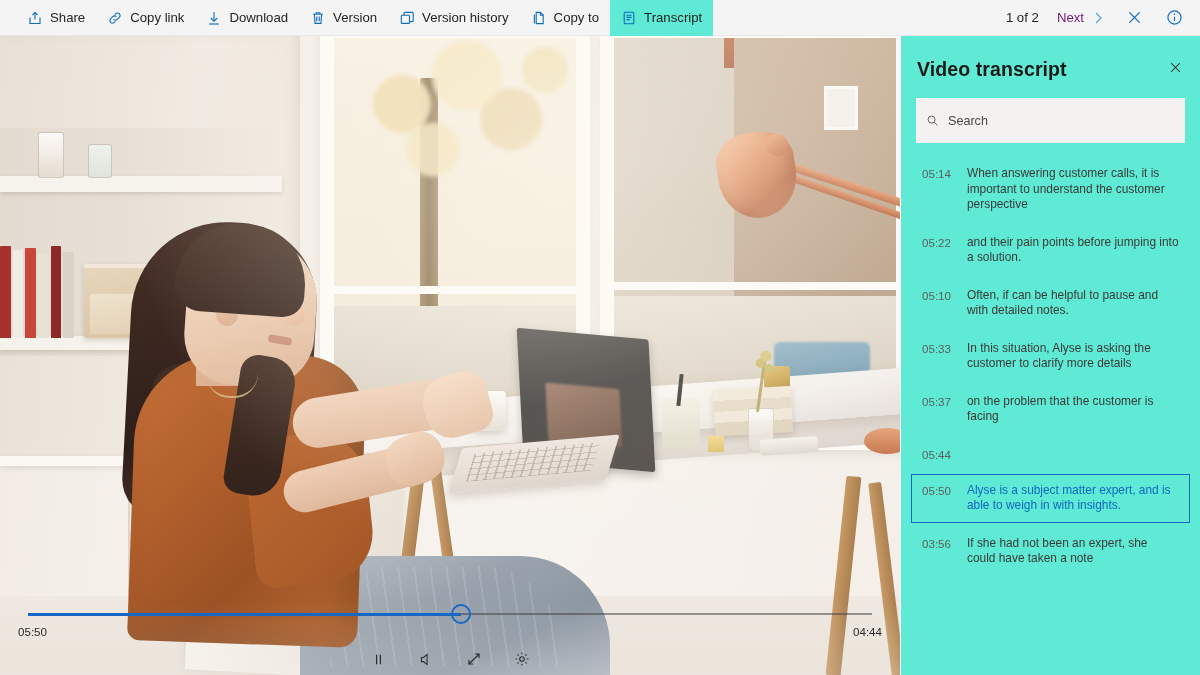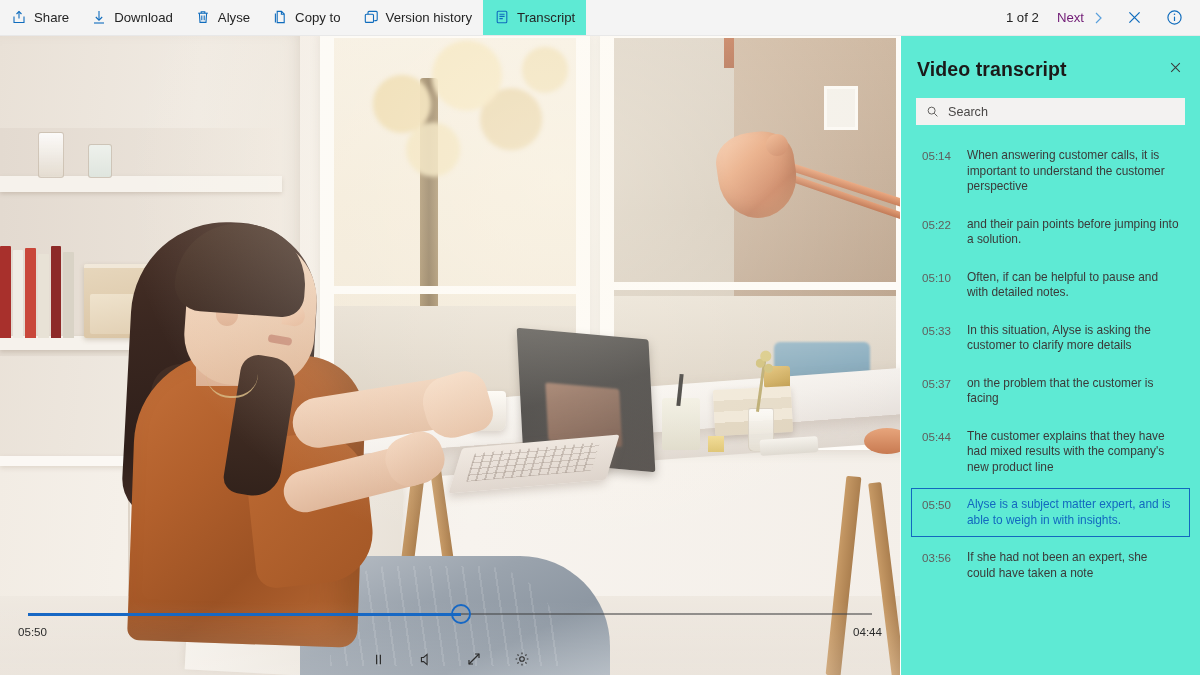--- a/index.html
+++ b/index.html
@@ -12,21 +12,21 @@
   #app { position: relative; width: 1200px; height: 675px; display: flex; flex-direction: column; }
 
   
   .cmdbar {
     height: 36px; min-height: 36px;
     background: #f4f4f4;
     border-bottom: 1px solid #e8e8e8;
     display: flex; align-items: stretch;
     position: relative; z-index: 20;
   }
-  .cmd-left { display: flex; align-items: flex-end; }
+  .cmd-left { display: flex; align-items: center; padding-left: 16px; }
   .cmd-right { margin-left: auto; display: flex; align-items: center; padding-right: 6px; }
   .cmd-btn {
     display: flex; align-items: center; gap: 7px;
     padding: 0 11px; font-size: 13.2px; color: #242424;
     cursor: default; white-space: nowrap; background: transparent;
     border: none; height: 36px;
   }
   .cmd-btn.active { background: #5eead4; }
   .cmd-icon { width: 16px; height: 16px; display: block; flex: none; color: #0f6cbd; }
   .cmd-icon svg { display: block; width: 16px; height: 16px; }
@@ -457,21 +457,21 @@
     border-left: 1px solid #ffffff; min-height: 0;
   }
   .panel-head {
     display: flex; align-items: flex-start; justify-content: space-between;
     padding: 22px 14px 0 16px;
   }
   .panel-title { font-size: 19.5px; color: #1b1a19; font-weight: 600; letter-spacing: .1px; }
   .panel-close { color: #3b3a39; width: 22px; height: 22px; display:flex; align-items:center; justify-content:center; }
   .search-wrap { padding: 17px 15px 0 15px; }
   .search-box {
-    height: 27px; background: #f3f2f1; display: flex; align-items: center; gap: 9px;
+    height: 45px; background: #f3f2f1; display: flex; align-items: center; gap: 9px;
     padding: 4px 10px;
   }
   .search-box .sicon { color: #605e5c; display: flex; }
   .search-ph { font-size: 12.6px; color: #4a4847; }
 
   .tlist { flex: 1; overflow: hidden; padding: 14px 10px 0 10px; }
   .tline {
     display: flex; gap: 13px; padding: 8px 10px; margin-bottom: 4px;
     border: 1px solid transparent;
   }
@@ -492,20 +492,29 @@
         <span class="cmd-icon">
           <svg viewBox="0 0 16 16" fill="none" stroke="currentColor" stroke-width="1.1">
             <path d="M3 7.5v6h10v-6"></path>
               <path d="M8 2.5v7"></path>
               <path d="M5.5 5 8 2.5 10.5 5"></path>
           </svg>
         </span>
         <span>Share</span>
       </div>
 
+      <div class="cmd-btn">
+        <span class="cmd-icon">
+          <svg viewBox="0 0 16 16" fill="none" stroke="currentColor" stroke-width="1.1">
+            <path d="M6.6 9.4a2.6 2.6 0 0 0 3.7 0l2-2a2.6 2.6 0 1 0-3.7-3.7l-.9.9"></path>
+            <path d="M9.4 6.6a2.6 2.6 0 0 0-3.7 0l-2 2a2.6 2.6 0 1 0 3.7 3.7l.9-.9"></path>
+          </svg>
+        </span>
+        <span>Copy link</span>
+      </div>
 
       <div class="cmd-btn">
         <span class="cmd-icon">
           <svg viewBox="0 0 16 16" fill="none" stroke="currentColor" stroke-width="1.1">
             <path d="M8 2v9"></path>
               <path d="M4.8 8 8 11.2 11.2 8"></path>
               <path d="M3 14h10"></path>
           </svg>
         </span>
         <span>Download</span>
@@ -513,42 +522,42 @@
 
       <div class="cmd-btn">
         <span class="cmd-icon">
           <svg viewBox="0 0 16 16" fill="none" stroke="currentColor" stroke-width="1.1">
             <path d="M3.2 4.2h9.6"></path>
               <path d="M6.2 4.2V2.8h3.6v1.4"></path>
             <path d="M4.4 4.2 5 13.4h6l.6-9.2"></path>
               <path d="M6.8 6.6v4.6M9.2 6.6v4.6"></path>
           </svg>
         </span>
-        <span>Alyse</span>
+        <span>Version</span>
+      </div>
+
+      <div class="cmd-btn">
+        <span class="cmd-icon">
+          <svg viewBox="0 0 16 16" fill="none" stroke="currentColor" stroke-width="1.1">
+            <rect x="2.3" y="5.2" width="8.2" height="8.2" rx="1"></rect>
+            <path d="M5 5.2V3.4a1 1 0 0 1 1-1h7.2a1 1 0 0 1 1 1v7.2a1 1 0 0 1-1 1h-1.9"></path>
+          </svg>
+        </span>
+        <span>Version history</span>
       </div>
 
       <div class="cmd-btn">
         <span class="cmd-icon">
           <svg viewBox="0 0 16 16" fill="none" stroke="currentColor" stroke-width="1.1">
             <path d="M5.2 2.4h4.3l2.7 2.7v8.5H5.2z"></path>
               <path d="M9.4 2.4v2.8h2.7"></path>
             <path d="M3.4 4.6V13.6"></path>
           </svg>
         </span>
         <span>Copy to</span>
-      </div>
-
-      <div class="cmd-btn">
-        <span class="cmd-icon">
-          <svg viewBox="0 0 16 16" fill="none" stroke="currentColor" stroke-width="1.1">
-            <rect x="2.3" y="5.2" width="8.2" height="8.2" rx="1"></rect>
-            <path d="M5 5.2V3.4a1 1 0 0 1 1-1h7.2a1 1 0 0 1 1 1v7.2a1 1 0 0 1-1 1h-1.9"></path>
-          </svg>
-        </span>
-        <span>Version history</span>
       </div>
 
       <div class="cmd-btn active">
         <span class="cmd-icon">
           <svg viewBox="0 0 16 16" fill="none" stroke="currentColor" stroke-width="1.1">
             <rect x="3.2" y="2.2" width="9.6" height="11.6" rx="1"></rect>
             <path d="M5.4 5.2h5.2M5.4 7.4h5.2M5.4 9.6h3.4"></path>
           </svg>
         </span>
         <span>Transcript</span>
@@ -770,21 +779,20 @@
           <div class="tline">
             <div class="ts">05:33</div>
             <div class="tx">In this situation, Alyse is asking the customer to clarify more details</div>
           </div>
           <div class="tline">
             <div class="ts">05:37</div>
             <div class="tx">on the problem that the customer is facing</div>
           </div>
           <div class="tline">
             <div class="ts">05:44</div>
-            <div class="tx">The customer explains that they have had mixed results with the company's new product line</div>
           </div>
           <div class="tline sel">
             <div class="ts">05:50</div>
             <div class="tx">Alyse is a subject matter expert, and is able to weigh in with insights.</div>
           </div>
           <div class="tline">
             <div class="ts">03:56</div>
             <div class="tx">If she had not been an expert, she could have taken a note</div>
           </div>
         </div>

